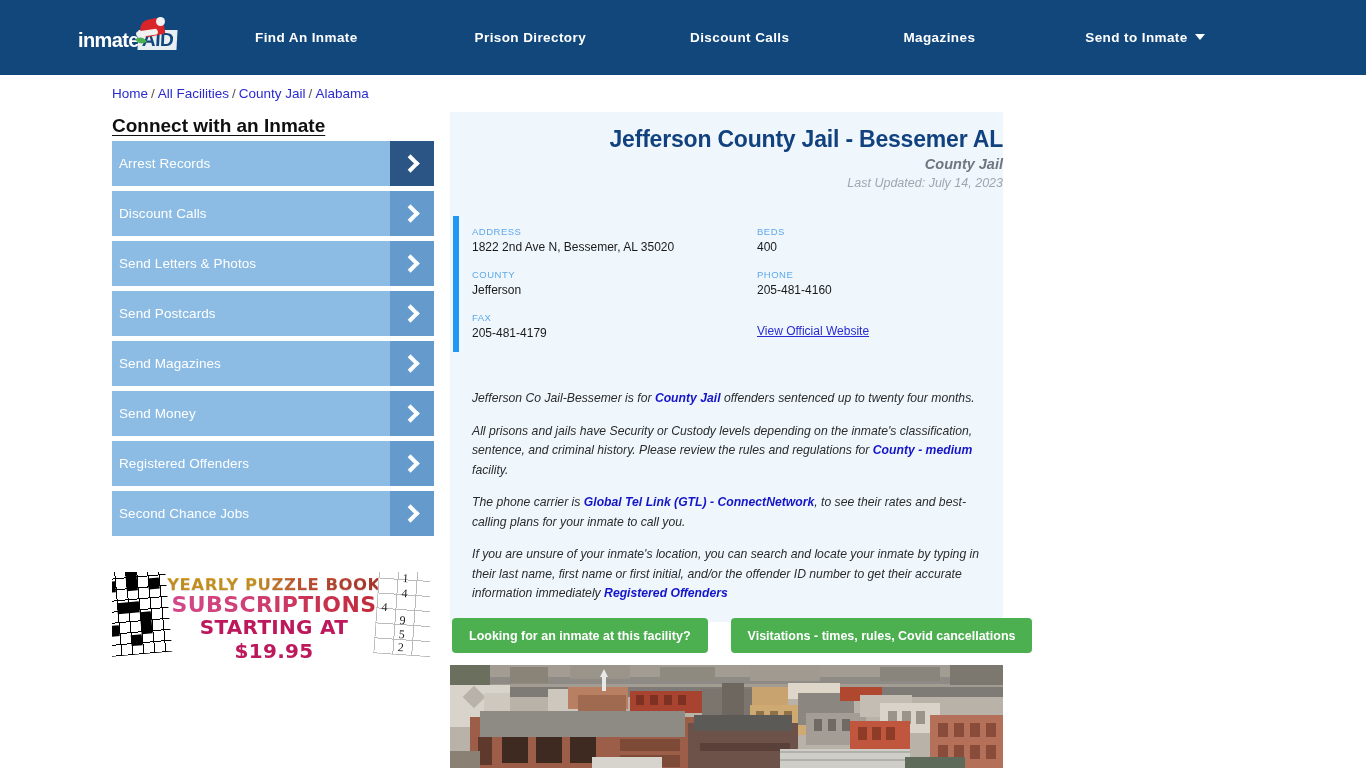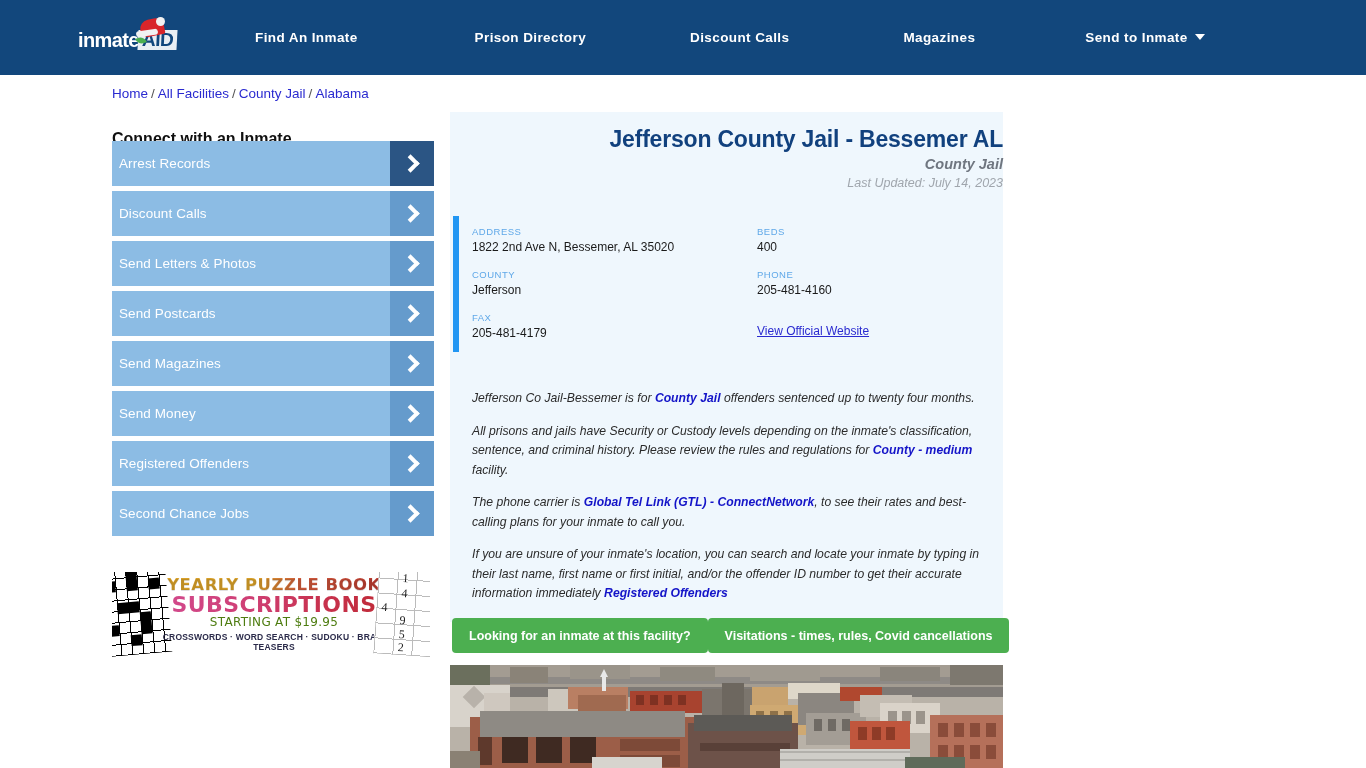--- a/index.html
+++ b/index.html
@@ -136,22 +136,22 @@
     font-size: 13.5px;
     color: #333333;
   }
   .breadcrumb a { color: #2a2ad0; text-decoration: none; cursor: pointer; }
   .breadcrumb .sep { color: #555; margin: 0 3px; }
 
   
   .side-title {
     position: absolute;
     left: 112px;
-    top: 130px;
-    font-size: 16px;
+    top: 115px;
+    font-size: 19px;
     font-weight: bold;
     color: #101010;
     text-decoration: underline;
     text-underline-offset: 3px;
   }
   .side-list { position: absolute; left: 112px; top: 141px; width: 322px; }
   .side-btn {
     position: relative;
     height: 45px;
     background: #8cbce4;
@@ -229,21 +229,21 @@
     text-shadow: 0 1px 0 rgba(0,0,0,0.12);
     font-family: "DejaVu Sans", sans-serif;
   }
   .ad-l2 {
     font-size: 22px; font-weight: bold; letter-spacing: 0.4px; margin-top: -2px;
     background: linear-gradient(90deg,#d24a8e 0%,#cf3f74 40%,#c8324f 70%,#bf2a36 100%);
     -webkit-background-clip: text; background-clip: text; color: transparent;
     font-family: "DejaVu Sans", sans-serif;
   }
   .ad-l3 {
-    font-size: 12px; font-weight: normal; color: #4d7c0f; margin-top: -2px;
+    font-size: 20px; font-weight: bold; color: #be185d; margin-top: -2px;
     font-family: "DejaVu Sans", sans-serif; letter-spacing: 0.3px;
   }
   .ad-l4 {
     font-size: 8.5px; font-weight: bold; color: #2b2b4a; margin-top: 3px;
     letter-spacing: 0.2px;
   }
   .ad-dots {
     position: absolute; left: 48px; top: 0; width: 228px; height: 86px;
     background-image: radial-gradient(#d8d8d8 0.7px, transparent 0.8px);
     background-size: 6px 6px;
@@ -333,21 +333,21 @@
     text-decoration: none;
     cursor: pointer;
   }
 
   
   .gbtns {
     position: absolute;
     left: 452px;
     top: 618px;
     display: flex;
-    gap: 0;
+    gap: 23px;
   }
   .gbtn {
     background: #4caf50;
     color: #ffffff;
     font-size: 12.5px;
     font-weight: bold;
     border: none;
     border-radius: 4px;
     padding: 0 17px;
     height: 35px;

